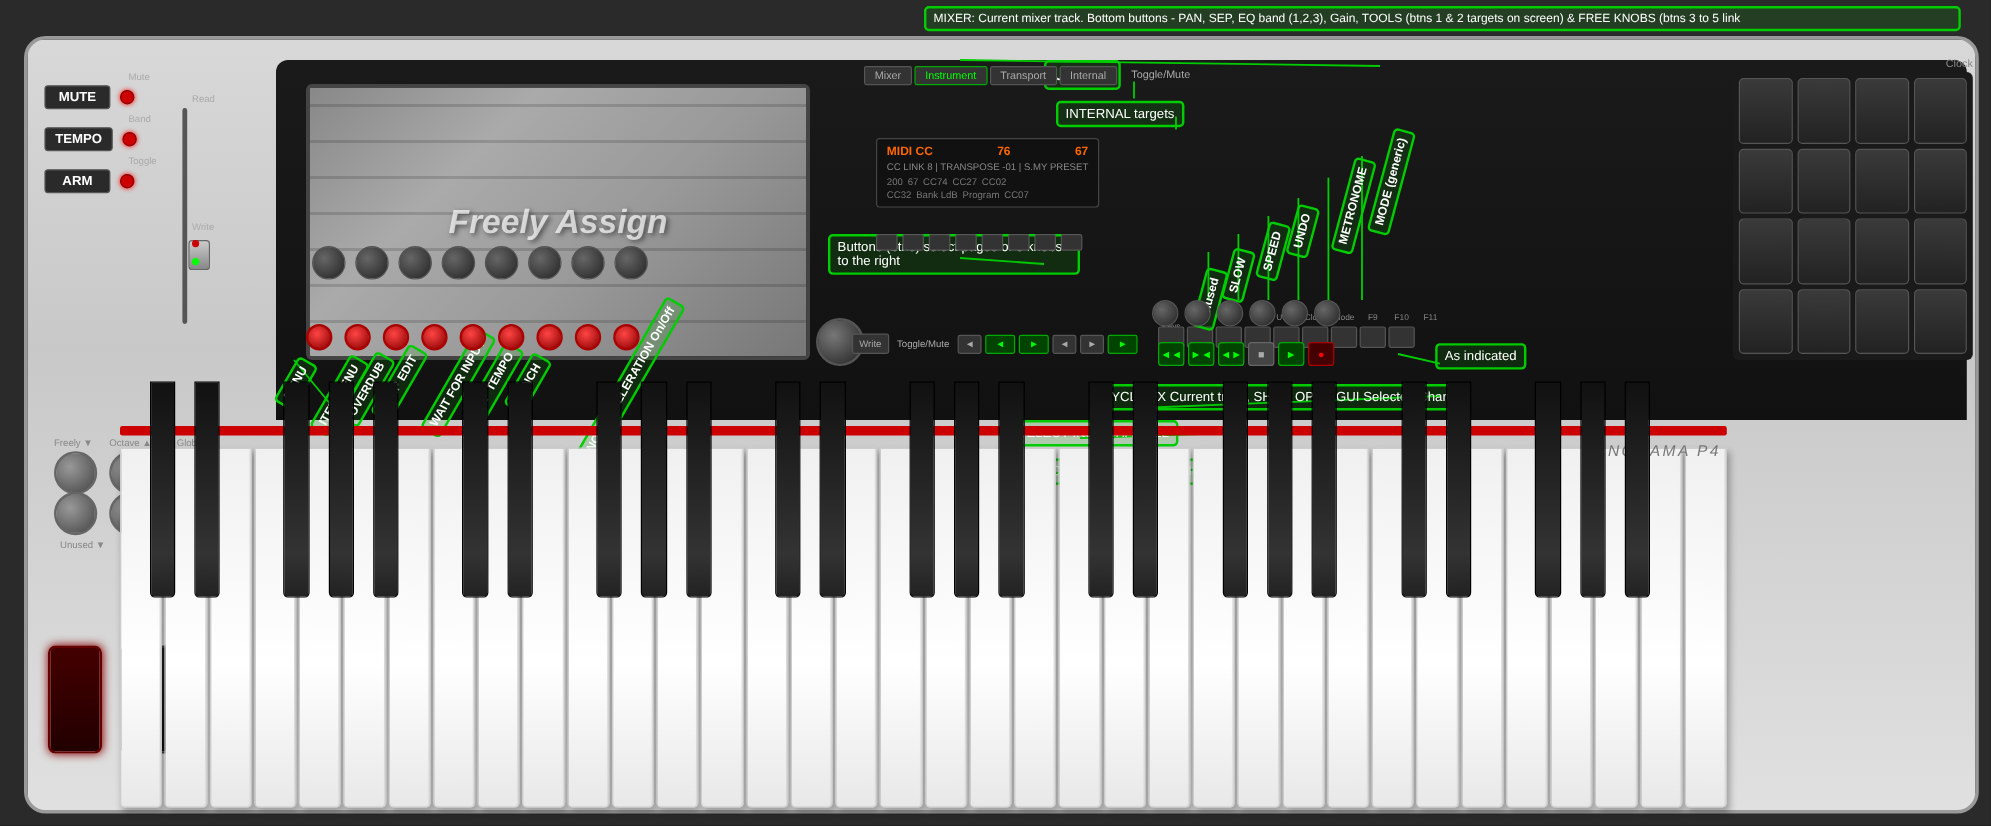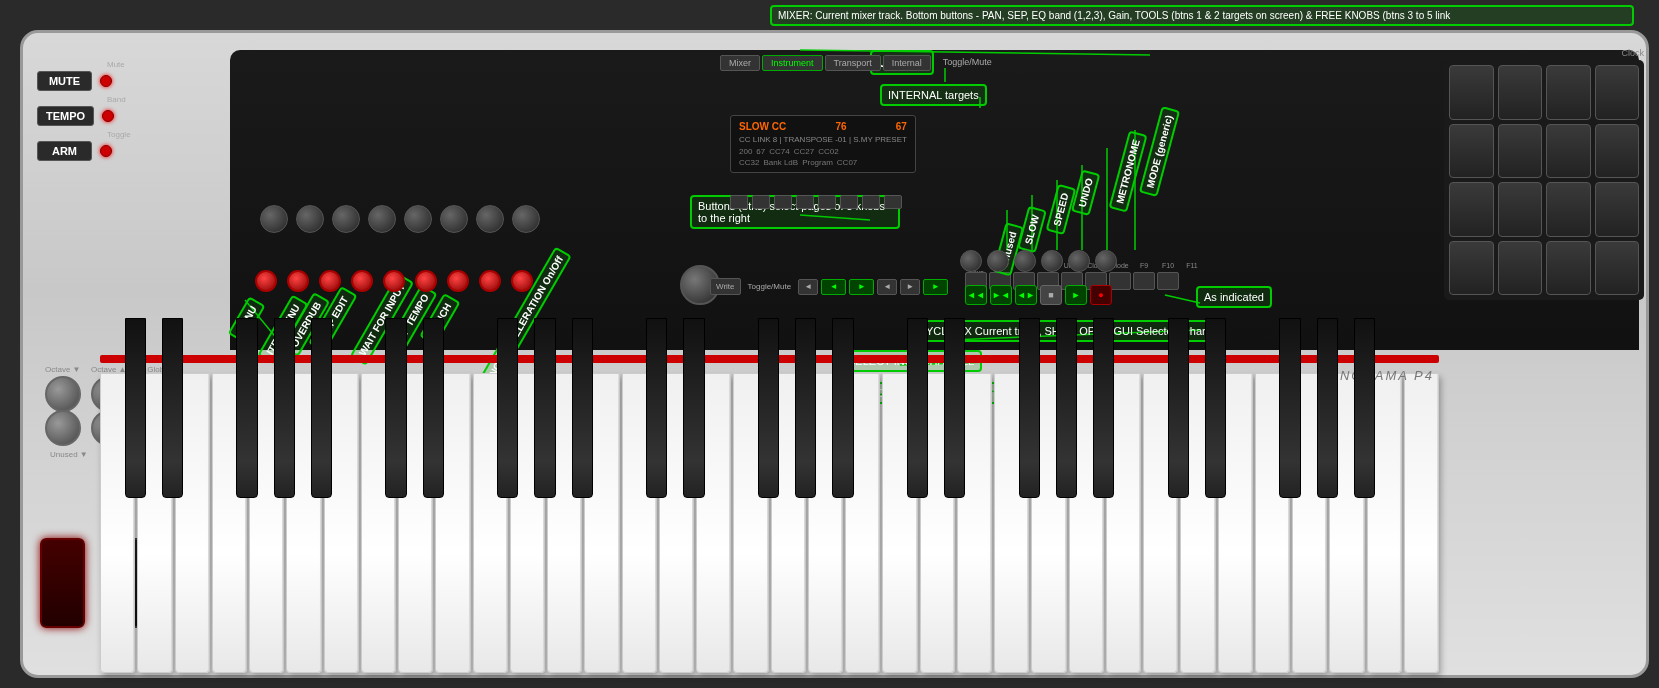--- a/index.html
+++ b/index.html
@@ -443,20 +443,23 @@
   </div>
 
   <div class="annotation" style="top: 350px; left: 840px;">
     <span>SELECT INST CHANNEL</span>
   </div>
 
   <div class="annotation" style="top: 382px; left: 840px;">
     <span>SELECT MIXER TRACK, SHIFT x BANKS OF 8</span>
   </div>
 
+  <div class="display-area">
+    <span class="freely-assign-text">Freely Assign</span>
+  </div>
 
   <div style="position:absolute; left:260px; top:205px; display:flex; gap:8px;">
     <div class="display-knob"></div>
     <div class="display-knob"></div>
     <div class="display-knob"></div>
     <div class="display-knob"></div>
     <div class="display-knob"></div>
     <div class="display-knob"></div>
     <div class="display-knob"></div>
     <div class="display-knob"></div>
@@ -473,32 +476,41 @@
       <div class="btn-label">TEMPO</div>
       <div class="btn-led"></div>
     </div>
     <div style="font-size:8px; color:#aaa; margin-bottom:2px; margin-left:70px;">Toggle</div>
     <div class="ctrl-btn">
       <div class="btn-label">ARM</div>
       <div class="btn-led"></div>
     </div>
   </div>
 
+  <div class="fader-section">
+    <span class="fader-label" style="top:-2px; left:20px; font-size:8px; color:#aaa;">Read</span>
+    <div class="fader-track">
+      <div class="fader-handle"></div>
+    </div>
+    <div style="position:absolute; left:20px; top:135px; width:6px; height:6px; border-radius:50%; background:#00ff00;"></div>
+    <span class="fader-label" style="top:105px; left:20px;">Write</span>
+    <div style="position:absolute; left:20px; top:120px; width:6px; height:6px; border-radius:50%; background:#cc0000;"></div>
+  </div>
 
   <div class="mode-tabs">
     <div class="mode-tab">Mixer</div>
     <div class="mode-tab active">Instrument</div>
     <div class="mode-tab">Transport</div>
     <div class="mode-tab">Internal</div>
     <div style="font-size:9px; color:#aaa; margin-left:10px; padding-top:2px;">Toggle/Mute</div>
   </div>
 
   <div class="midi-display">
     <div class="midi-display-top">
-      <span>SLOW CC</span>
+      <span>MIDI CC</span>
       <span>76</span>
       <span>67</span>
     </div>
     <div class="midi-display-rows">
       <span style="font-size:8px; color:#888;text-align:center;">CC LINK 8 | TRANSPOSE -01 | S.MY PRESET</span>
     </div>
     <div style="display:flex; gap:4px; margin-top:3px; font-size:8px; color:#777;">
       <span>200</span>
         <span>67</span>
         <span>CC74</span>
@@ -671,21 +683,21 @@
     <div class="knob-sm"></div>
     <div class="knob-sm"></div>
     <div class="knob-sm"></div>
     <div class="knob-sm"></div>
     <div class="knob-sm"></div>
     <div class="knob-sm"></div>
   </div>
 
   <div style="position:absolute; left:45px; top:365px; display:flex; gap:10px;">
     <div>
-      <div style="font-size:8px; color:#888; margin-bottom:2px;">Octave ▼</div>
+      <div style="font-size:8px; color:#888; margin-bottom:2px;">Freely ▼</div>
       <div class="ctrl-knob-lg"></div>
     </div>
     <div>
       <div style="font-size:8px; color:#888; margin-bottom:2px;">Octave ▲</div>
       <div class="ctrl-knob-lg"></div>
     </div>
     <div>
       <div style="font-size:8px; color:#888; margin-bottom:2px;">— Global</div>
       <div class="ctrl-knob-lg"></div>
     </div>

